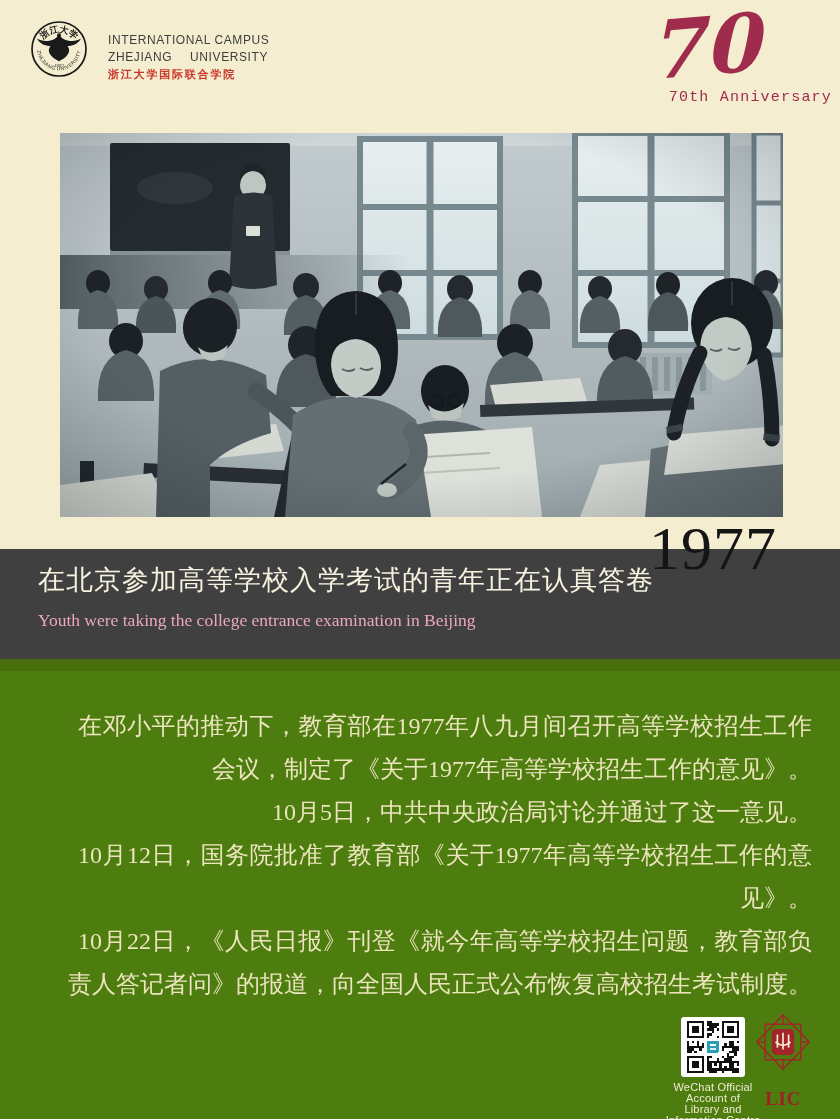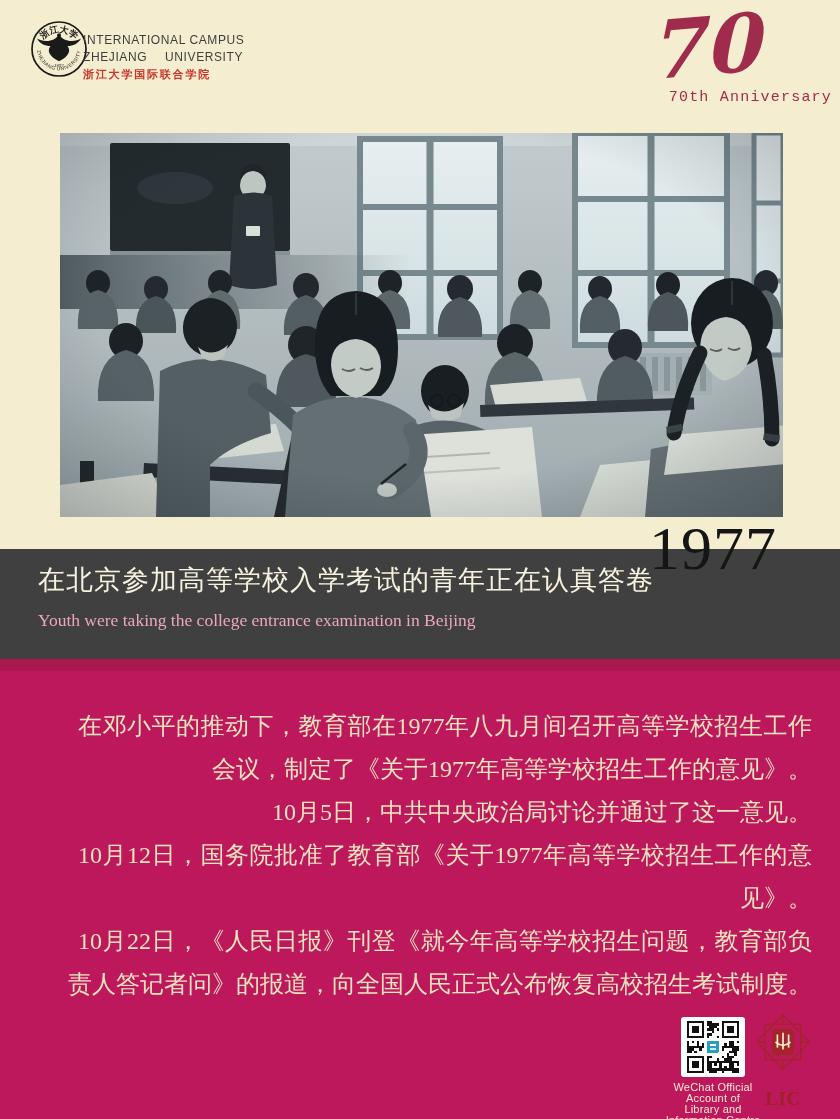--- a/index.html
+++ b/index.html
@@ -1,21 +1,21 @@
 <!DOCTYPE html>
 <html><head>
 <meta charset="utf-8">
 <style>
   html,body{margin:0;padding:0;background:#ffffff;}
   .poster{position:relative;width:840px;height:1119px;background:#f4edcf;overflow:hidden;
           font-family:"Liberation Sans","DejaVu Sans",sans-serif;}
 
   
   .seal{position:absolute;left:30px;top:20px;width:58px;height:58px;}
-  .org{position:absolute;left:83px;top:34px;line-height:1;}
+  .org{position:absolute;left:108px;top:34px;line-height:1;}
   .org .l1{font-size:12px;color:#3e3e3e;letter-spacing:.6px;}
   .org .l2{font-size:12px;color:#3e3e3e;letter-spacing:.6px;word-spacing:14px;margin-top:5px;}
   .org .l3{font-size:11px;color:#c9372c;letter-spacing:1.8px;margin-top:6px;
            font-family:"Liberation Serif","DejaVu Serif",serif;font-weight:bold;}
   .anniv-num{position:absolute;right:74px;top:6px;font-family:"DejaVu Serif","Liberation Serif",serif;
              font-style:italic;font-weight:bold;font-size:80px;line-height:1;color:#9f2c4c;
              transform:rotate(-5deg) skewX(-6deg);}
   .anniv-label{position:absolute;right:8px;top:89px;font-family:Liberation Mono, monospace;
                font-size:15px;color:#9f2c4c;letter-spacing:1.2px;}
 
@@ -28,21 +28,21 @@
         font-size:62px;line-height:1;color:#151515;z-index:5;letter-spacing:1px;}
 
   
   .banner{position:absolute;left:0;top:549px;width:840px;height:110px;background:#404040;}
   .banner .title{position:absolute;left:38px;top:13px;font-size:27px;letter-spacing:1px;color:#f7f2df;
                  font-family:"Liberation Serif","DejaVu Serif",serif;white-space:nowrap;}
   .banner .subtitle{position:absolute;left:38px;top:61px;font-size:17.5px;color:#eba6c0;
                  font-family:"Liberation Serif","DejaVu Serif",serif;white-space:nowrap;}
 
   
-  .band-olive{position:absolute;left:0;top:659px;width:840px;height:460px;background:#be185d;}
+  .band-olive{position:absolute;left:0;top:659px;width:840px;height:460px;background:#4d7c0f;}
   .band-olive::before{content:"";position:absolute;left:0;top:0;width:100%;height:12px;
                       background:rgba(40,35,0,0.14);}
   .body-text{position:absolute;left:28px;top:46px;width:784px;color:#ece4bd;
              font-family:"Liberation Serif","DejaVu Serif",serif;font-size:24px;line-height:43px;}
   .body-text .line{white-space:nowrap;overflow:hidden;text-align:right;}
   .body-text .line.ind{padding-left:50px;}
   .body-text .line.stretch{text-align:justify;text-align-last:justify;}
 
   
   .qr-tile{position:absolute;left:681px;top:1017px;width:64px;height:60px;background:#ffffff;

